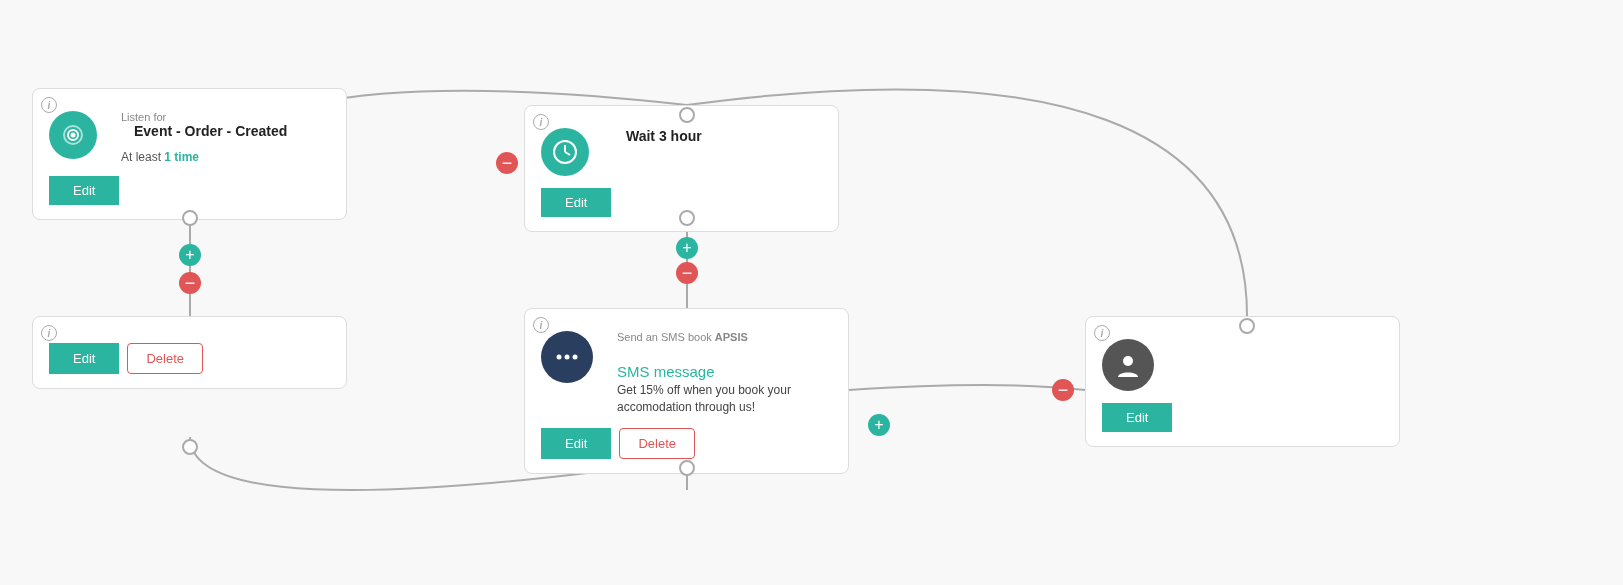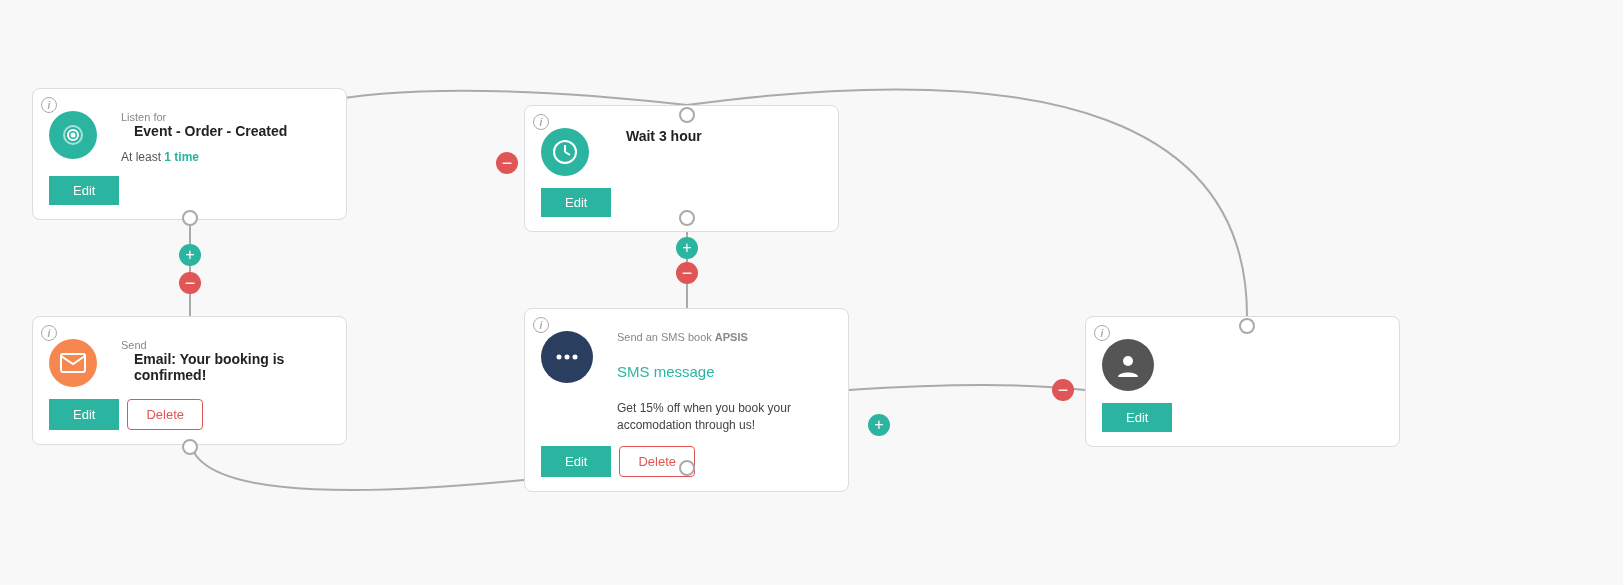--- a/index.html
+++ b/index.html
@@ -208,21 +208,21 @@
 
     .sms-message-label {
       font-size: 15px;
       color: #2bb5a0;
       margin-top: 20px;
     }
 
     .sms-message-text {
       font-size: 12px;
       color: #444;
-      margin-top: 20px;
+      margin-top: 2px;
       line-height: 1.4;
     }
 
     .end-points {
       font-size: 13px;
       color: #444;
       margin-top: 2px;
     }
 
     .end-points strong {
@@ -278,32 +278,20 @@
   </div>
 
   <div class="connector" style="left:190px; top:218px;"></div>
 
   <div class="connector-add" style="left:190px; top:255px;">+</div>
 
   <div class="connector-remove" style="left:190px; top:283px;">−</div>
 
   <div class="node-card" id="node-email">
     <div class="info-icon">i</div>
-    <div class="node-header">
-      <div class="node-icon" style="background:#f5874f;">
-        <svg width="26" height="20" viewBox="0 0 26 20" fill="none" xmlns="http://www.w3.org/2000/svg">
-          <rect x="1" y="1" width="24" height="18" rx="2" stroke="white" stroke-width="2" fill="none"></rect>
-          <path d="M1 3 L13 11 L25 3" stroke="white" stroke-width="2" fill="none"></path>
-        </svg>
-      </div>
-      <div class="node-title-group">
-        <span class="node-label">Send</span>
-        <span class="node-title">Email: Your booking is confirmed!</span>
-      </div>
-    </div>
     <div class="node-actions">
       <button class="btn-edit">Edit</button>
       <button class="btn-delete">Delete</button>
     </div>
   </div>
 
   <div class="connector" style="left:190px; top:447px;"></div>
 
   <div class="node-card" id="node-wait">
     <div class="info-icon">i</div>

